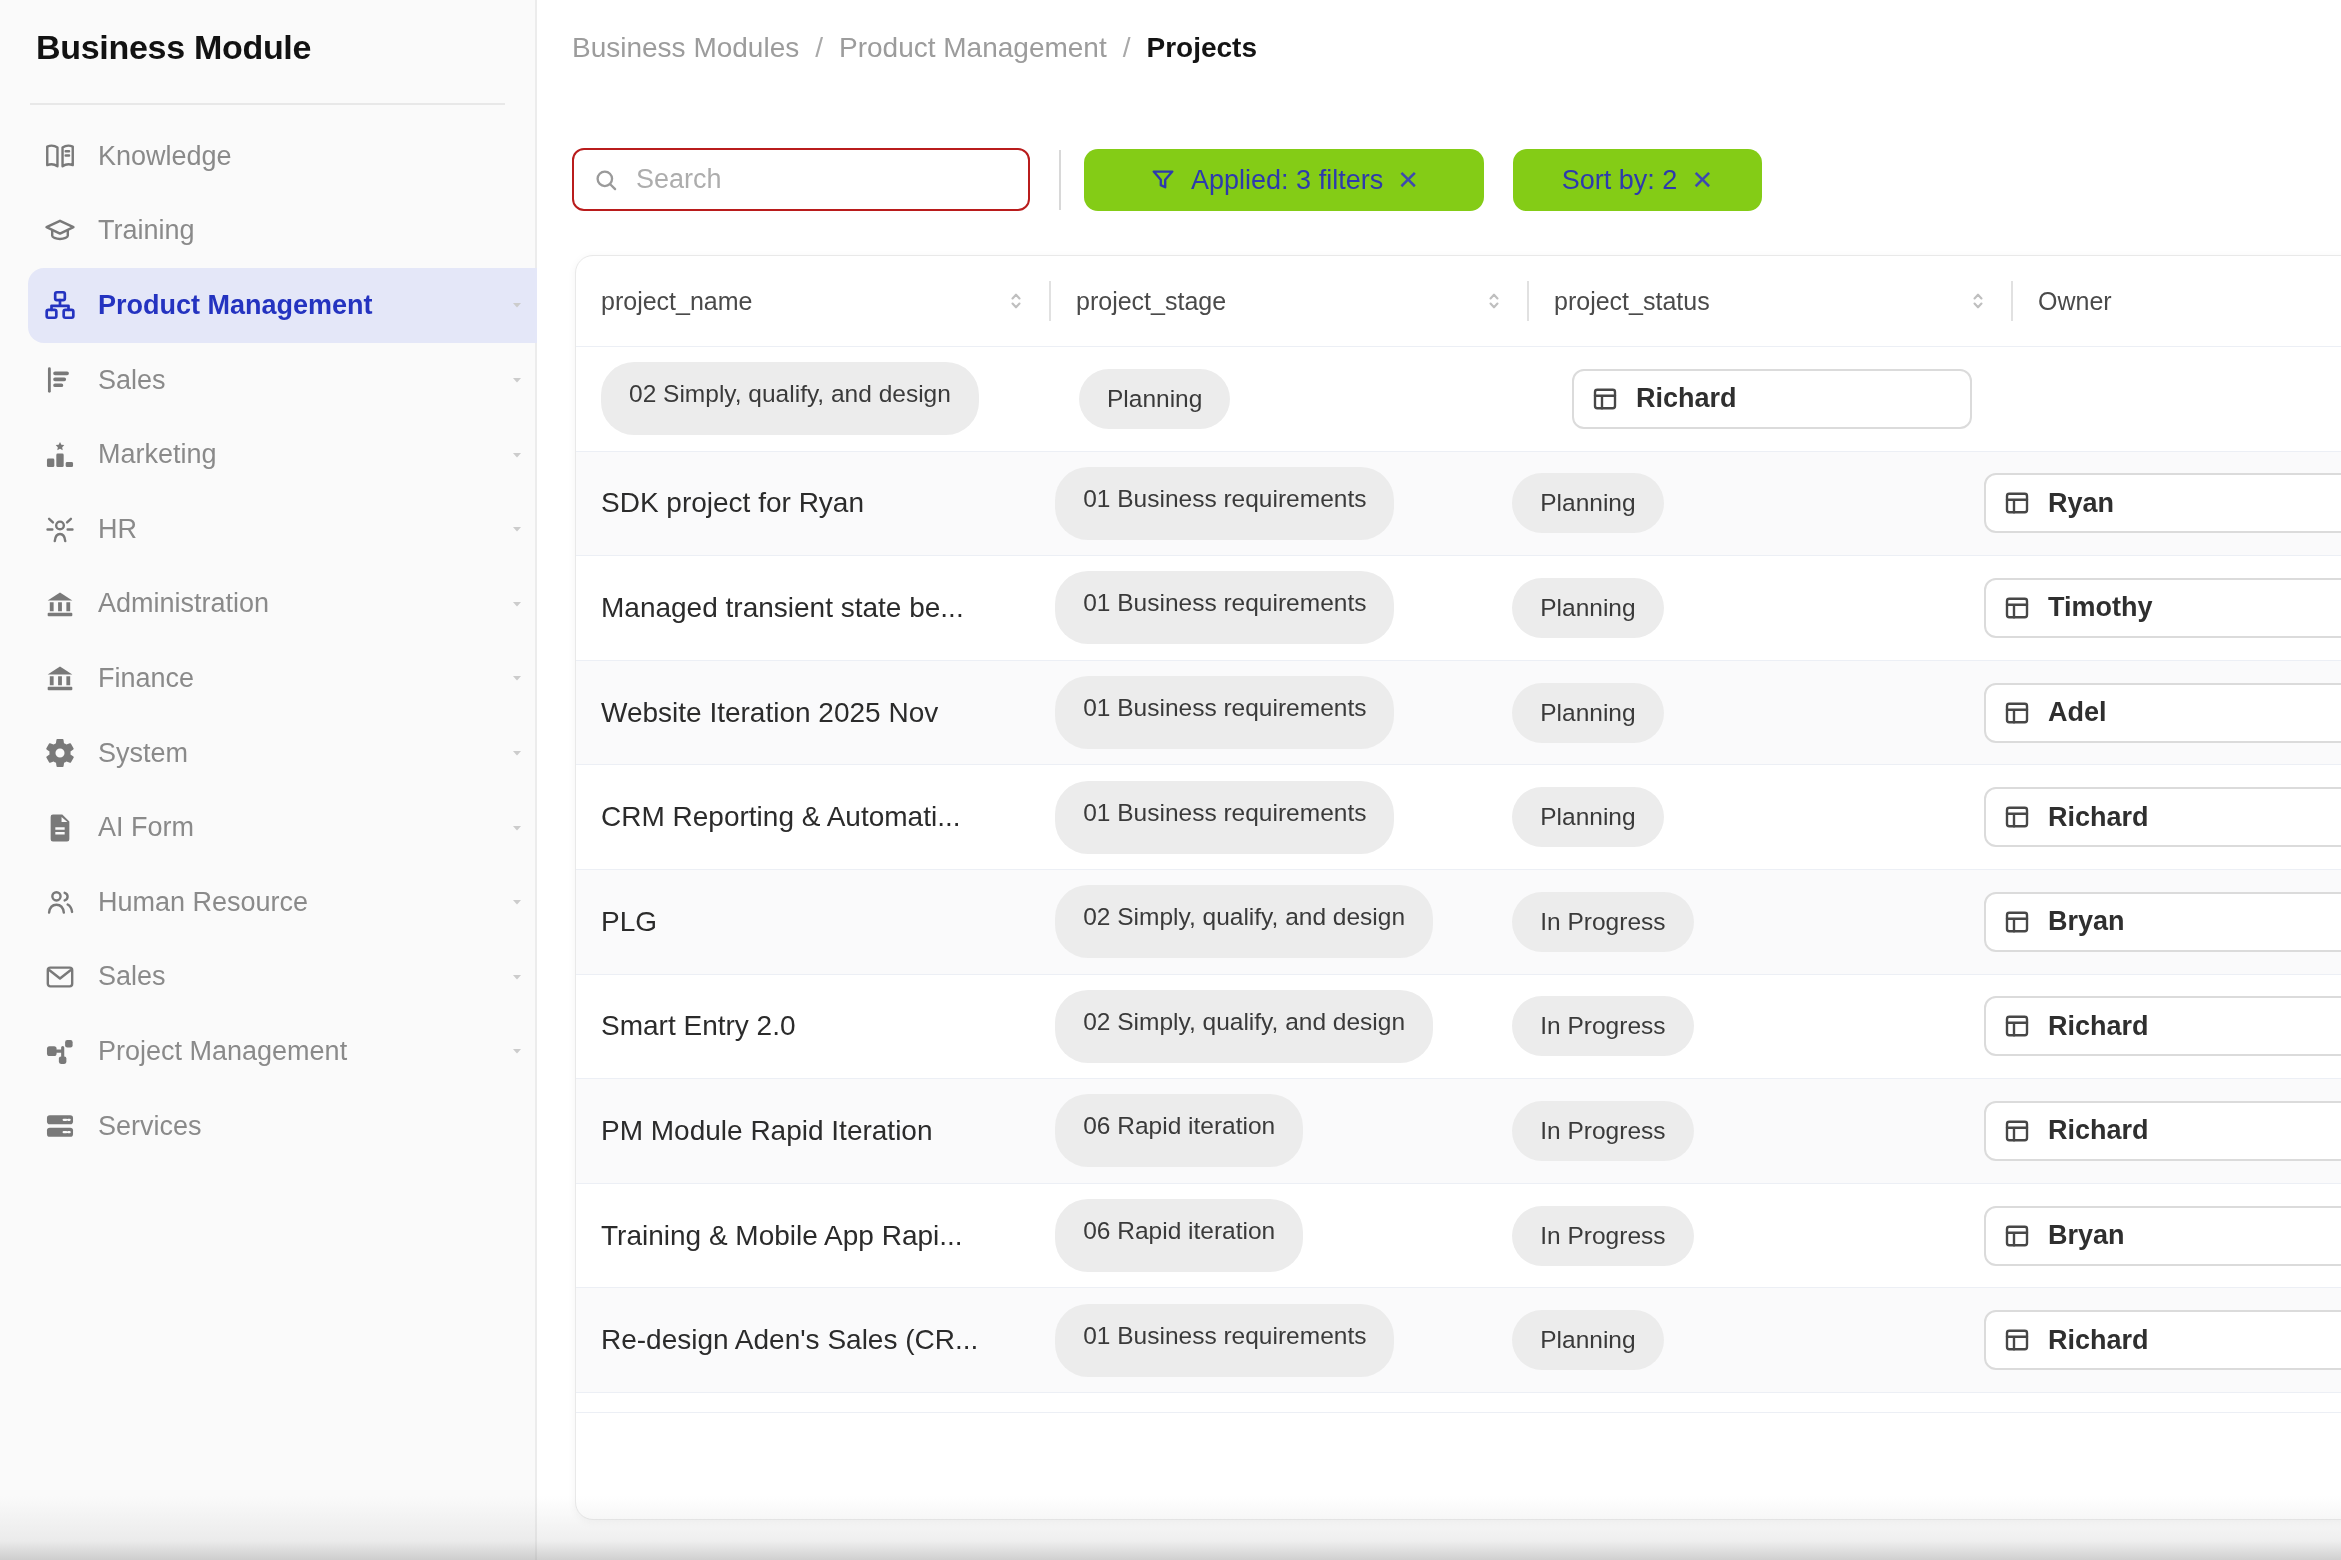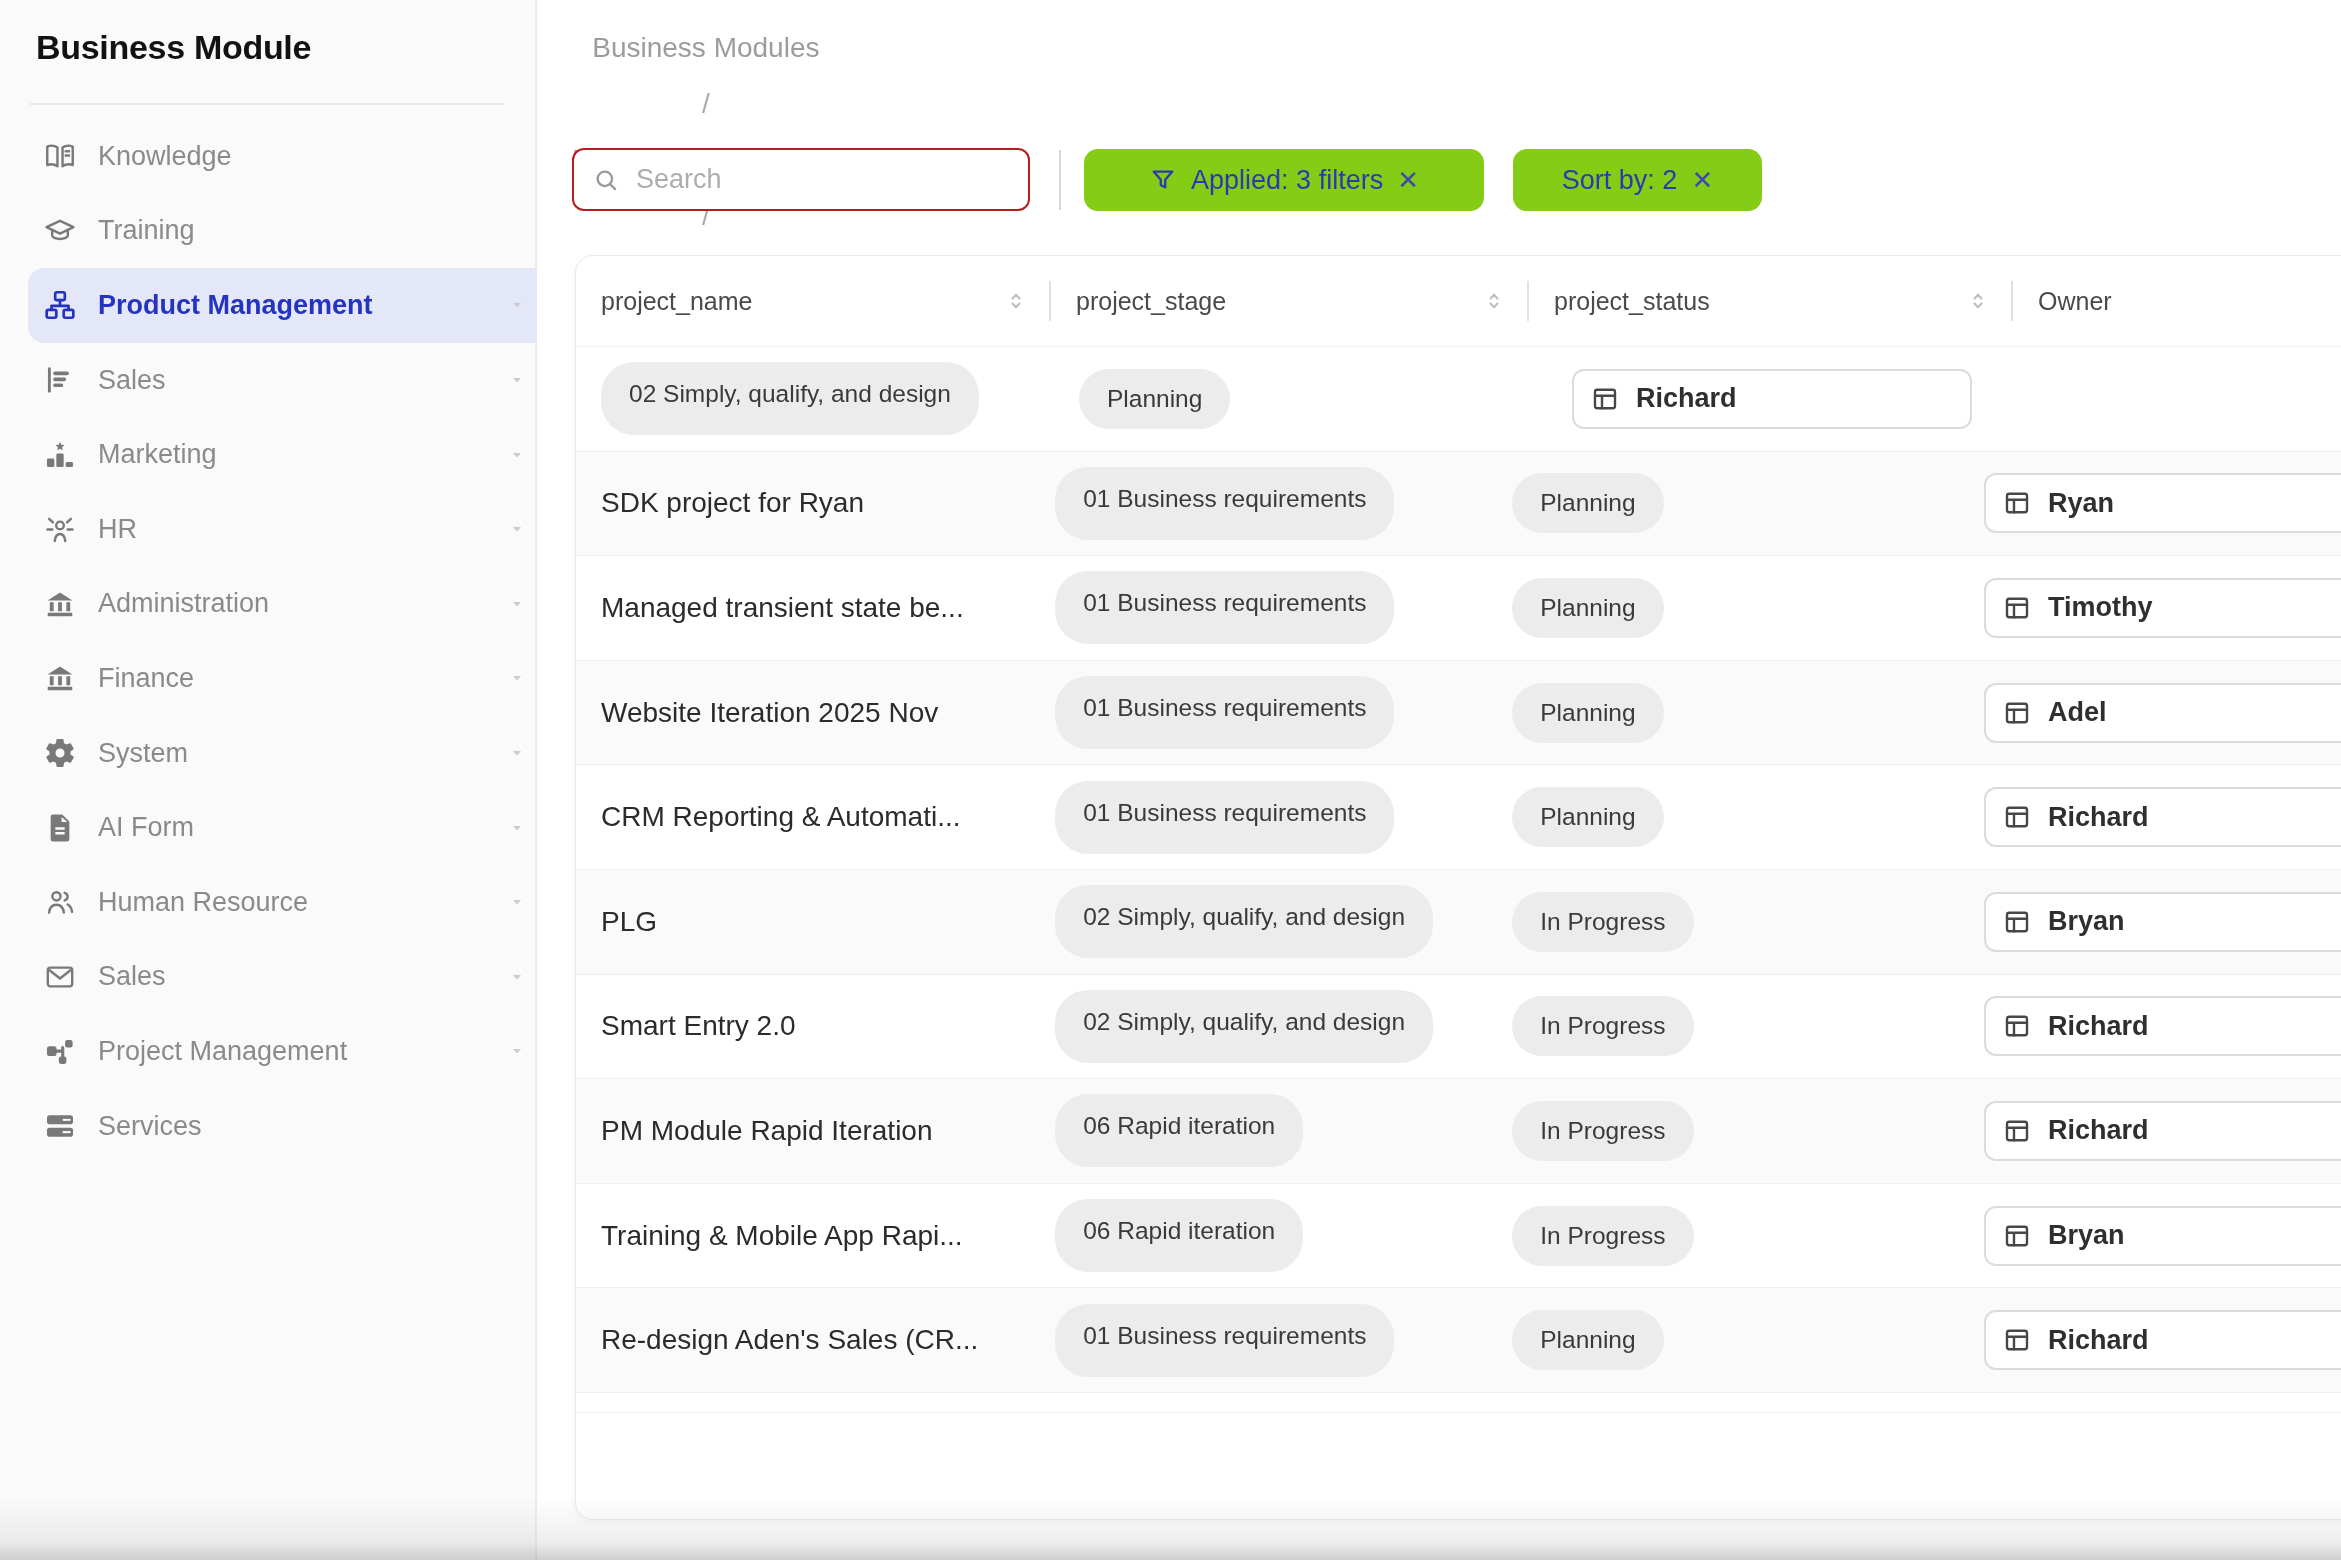--- a/index.html
+++ b/index.html
@@ -30,22 +30,22 @@
   .sb-item .ic svg{width:34px;height:34px}
   .sb-item .lbl{margin-left:20px;font-size:27px;color:#8A8A8A;white-space:nowrap}
   .sb-item .chev{margin-left:auto;margin-right:10px;color:#CCCCCC;display:flex}
   .sb-item .chev svg{width:22px;height:22px}
   .sb-item.selected{background:#E4E7F8}
   .sb-item.selected .ic{color:#2433C0}
   .sb-item.selected .lbl{color:#2433C0;font-weight:700}
   
   .main{position:absolute;left:537px;top:0;width:1804px;height:1560px;background:#fff}
   .breadcrumb{
-    position:absolute;left:35px;top:32px;display:flex;align-items:center;gap:24px;
-    font-size:28px;color:#9C9C9C;flex-direction:column;
+    position:absolute;left:35px;top:32px;display:flex;align-items:center;gap:16px;
+    font-size:28px;color:#9C9C9C;
   }
   .breadcrumb .crumb{white-space:nowrap}
   .breadcrumb .sep{color:#A9A9A9}
   .breadcrumb .crumb.current{color:#141414;font-weight:700}
   
   .search-box{
     position:absolute;left:35px;top:148px;width:458px;height:63px;box-sizing:border-box;
     border:2px solid #b91c1c;border-radius:12px;background:#fff;display:flex;align-items:center;
   }
   .search-box .ic{margin-left:18px;color:#9A9A9A;display:flex}

